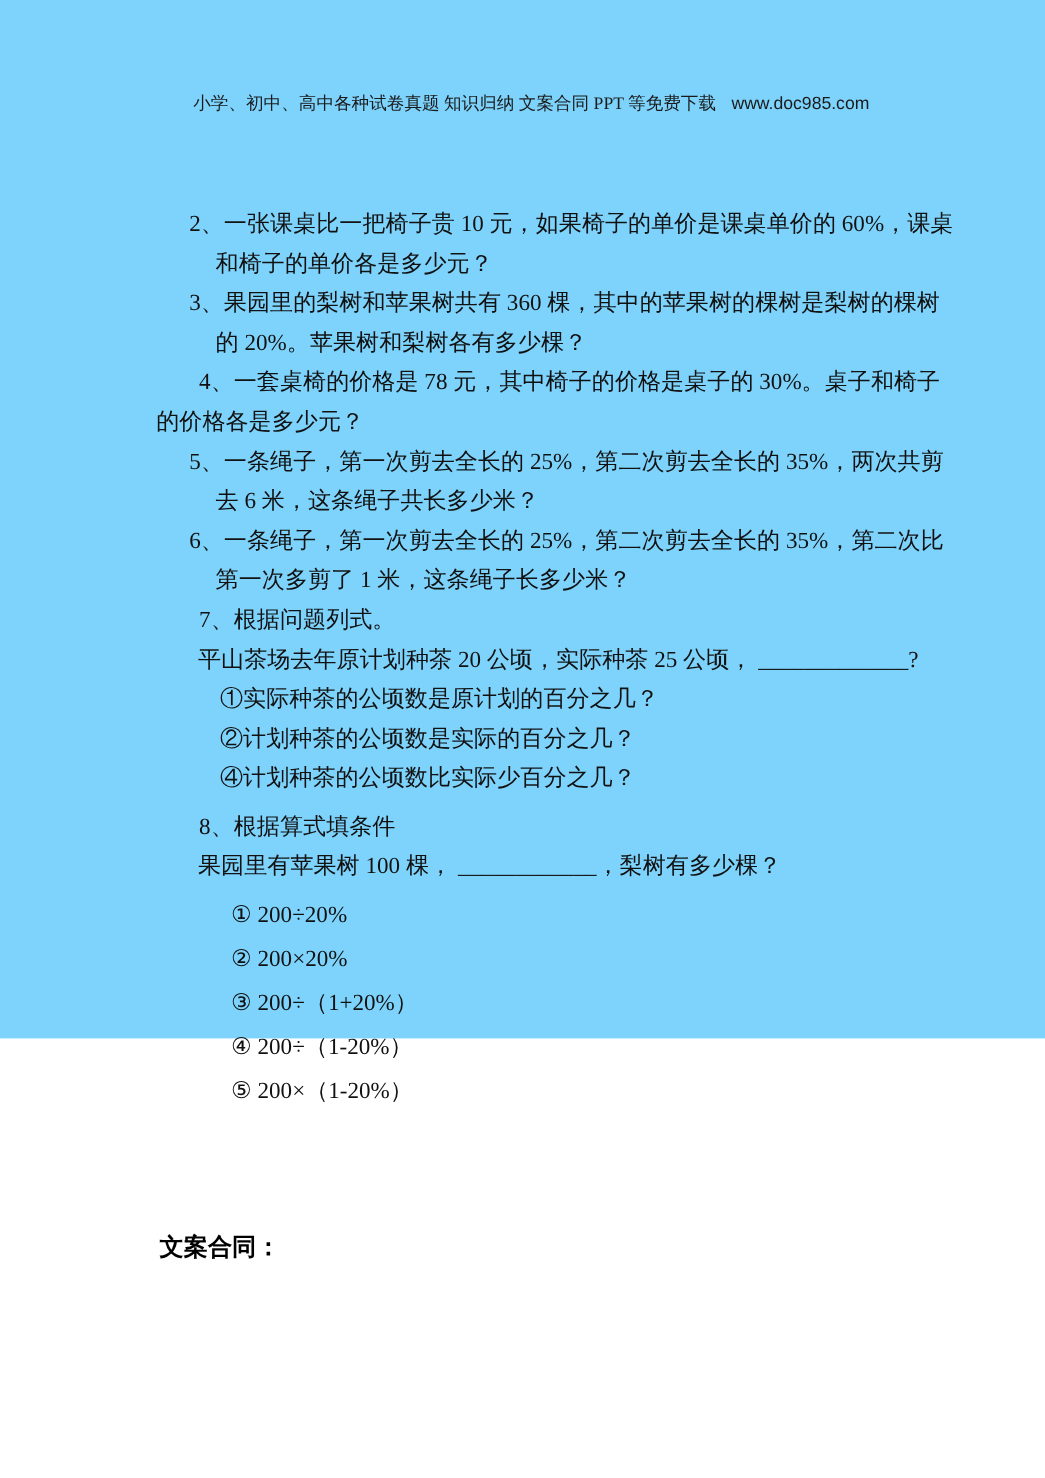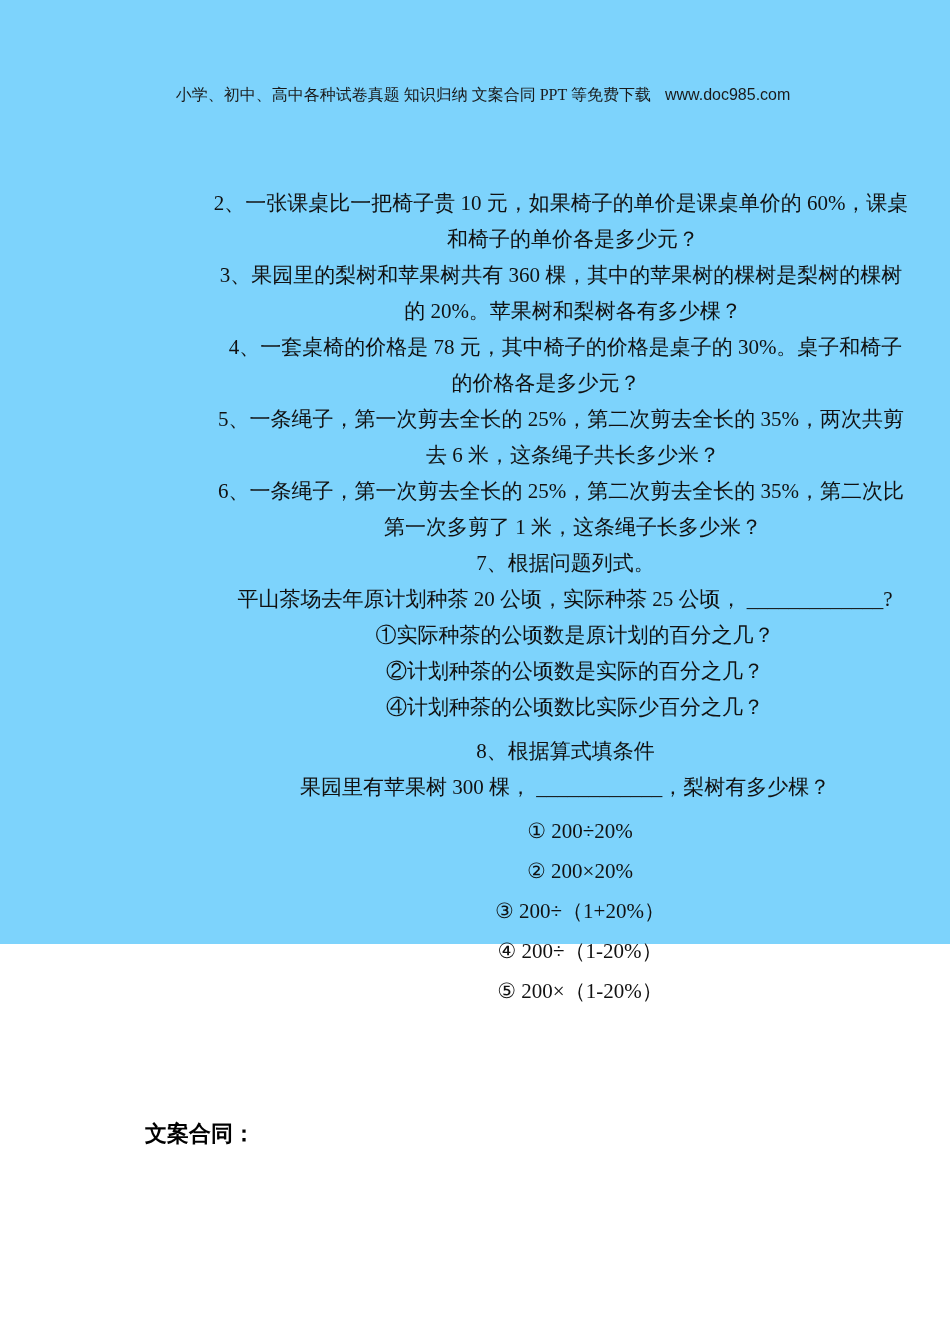--- a/index.html
+++ b/index.html
@@ -34,21 +34,20 @@
     font-size: 16px;
   }
   .content {
     margin-top: 57px;
   }
   .line {
     font-size: 21px;
     line-height: 36px;
     white-space: pre;
     color: #111111;
-    text-align: center;
   }
   
   .line.q     { padding-left: 172px; }   
   .line.q2    { padding-left: 181px; }   
   .line.flush { padding-left: 142px; }   
   .line.cont  { padding-left: 196px; }   
   .line.body  { padding-left: 180px; }   
   .line.sub   { padding-left: 200px; }   
   .line.eq    { padding-left: 210px; line-height: 40px; } 
   
@@ -82,21 +81,21 @@
       <div class="line q">5、一条绳子，第一次剪去全长的 25%，第二次剪去全长的 35%，两次共剪</div>
       <div class="line cont">去 6 米，这条绳子共长多少米？</div>
       <div class="line q">6、一条绳子，第一次剪去全长的 25%，第二次剪去全长的 35%，第二次比</div>
       <div class="line cont">第一次多剪了 1 米，这条绳子长多少米？</div>
       <div class="line q2">7、根据问题列式。</div>
       <div class="line body">平山茶场去年原计划种茶 20 公顷，实际种茶 25 公顷， _____________?</div>
       <div class="line sub">①实际种茶的公顷数是原计划的百分之几？</div>
       <div class="line sub">②计划种茶的公顷数是实际的百分之几？</div>
       <div class="line sub">④计划种茶的公顷数比实际少百分之几？</div>
       <div class="line q2">8、根据算式填条件</div>
-      <div class="line body">果园里有苹果树 300 棵， ____________，梨树有多少棵？</div>
+      <div class="line body">果园里有苹果树 100 棵， ____________，梨树有多少棵？</div>
       <div class="line eq">① 200÷20%</div>
       <div class="line eq">② 200×20%</div>
       <div class="line eq">③ 200÷（1+20%）</div>
       <div class="line eq">④ 200÷（1-20%）</div>
       <div class="line eq">⑤ 200×（1-20%）</div>
     </div>
 
   <div class="answers-heading">文案合同：</div>
 
 </div>

